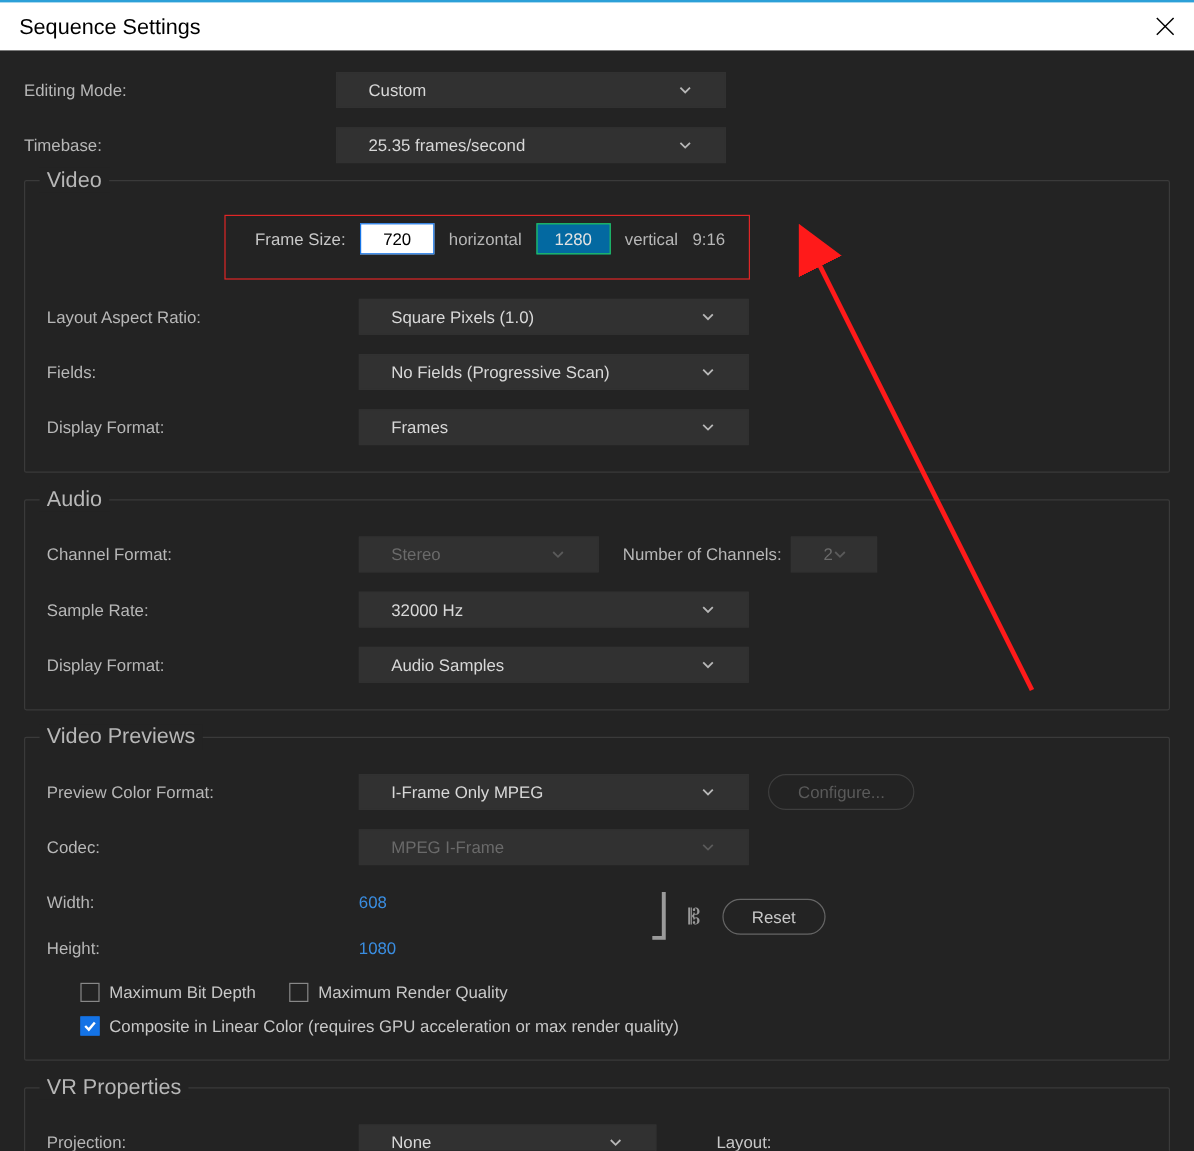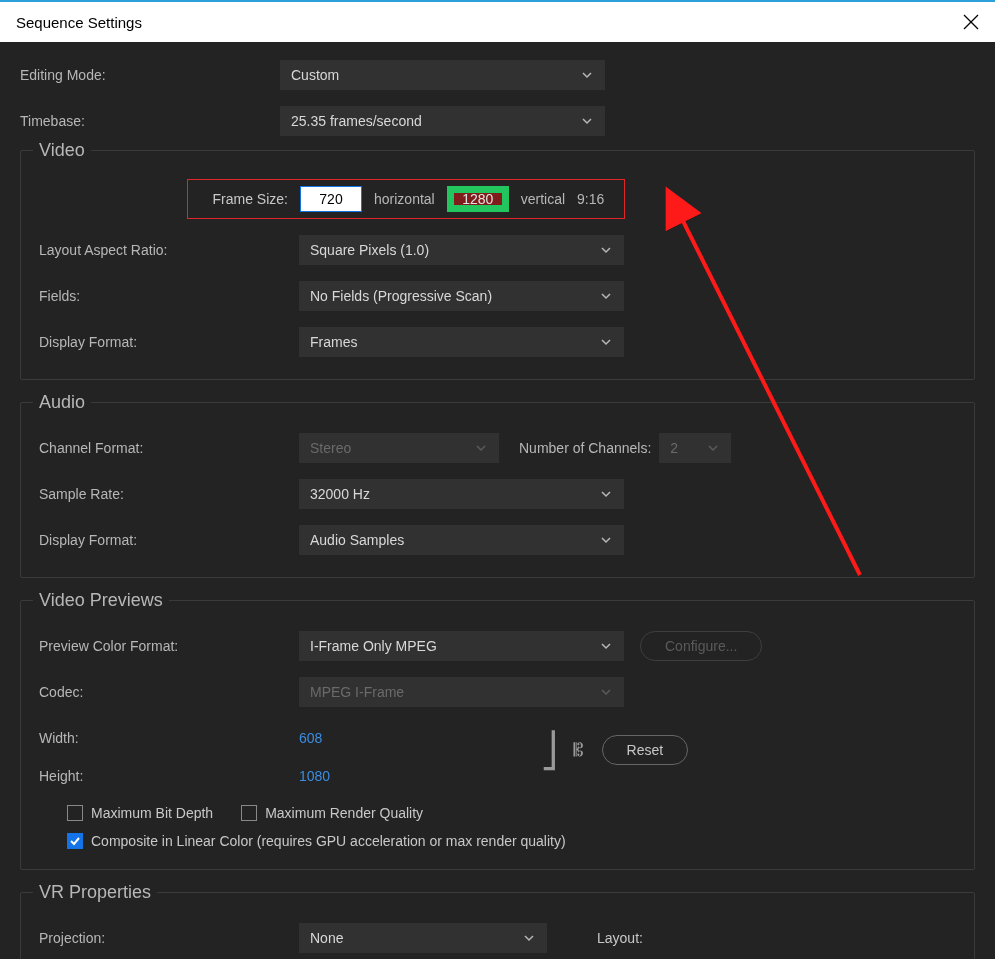--- a/index.html
+++ b/index.html
@@ -17,21 +17,21 @@
     height: 42px;
     background: #fff;
     border-top: 2px solid #2ca0d8;
     display: flex;
     align-items: center;
     justify-content: space-between;
     padding: 0 16px;
   }
   .titlebar .title {
     color: #000;
-    font-size: 15px;
+    font-size: 18px;
   }
   .close-btn {
     width: 16px; height: 16px;
     cursor: pointer;
     position: relative;
   }
   .close-btn svg { width: 16px; height: 16px; }
   .content {
     padding: 16px 20px 0 20px;
   }
@@ -54,21 +54,21 @@
   }
   .select {
     width: 325px;
     height: 30px;
     background: #313131;
     border: 1px solid #313131;
     color: #d8d8d8;
     display: flex;
     align-items: center;
     justify-content: space-between;
-    padding: 0 10px;
+    padding: 0 26px;
     cursor: pointer;
     position: relative;
   }
   .select.disabled {
     color: #6a6a6a;
     cursor: default;
   }
   .select .chev {
     width: 14px; height: 14px;
     display:flex; align-items:center; justify-content:center;
@@ -86,28 +86,28 @@
     top: -1px;
     left: 12px;
     background: #232323;
     padding: 0 6px;
     color: #b7b7b7;
     font-size: 18px;
     transform: translateY(-50%);
   }
   .frame-highlight {
     border: 1px solid #e02626;
-    padding: 6px 8px 6px 0;
+    padding: 6px 8px 20px 0;
     display: flex;
     align-items: center;
     justify-content: flex-end;
   }
   .txt-input {
-    background: #7f1d1d;
-    border: 7px solid #22c55e;
+    background: #0369a1;
+    border: 1px solid #22c55e;
     color: #e2e2e2;
     height: 26px;
     width: 62px;
     text-align: center;
     font-size: 14px;
   }
   .txt-input.active {
     background: #fff;
     color: #000;
     border: 1.5px solid #1473e6;

